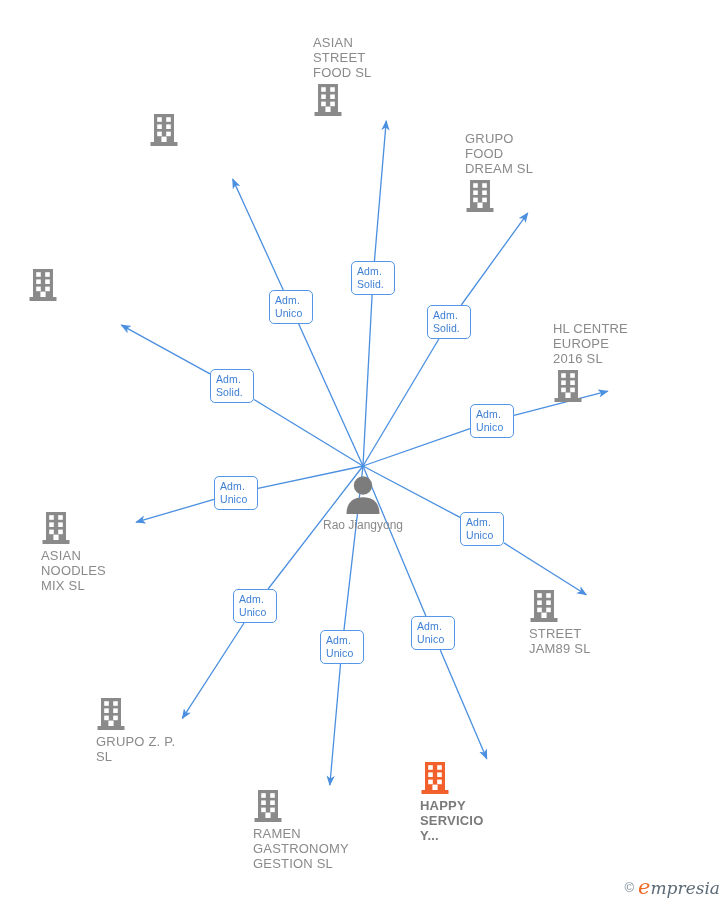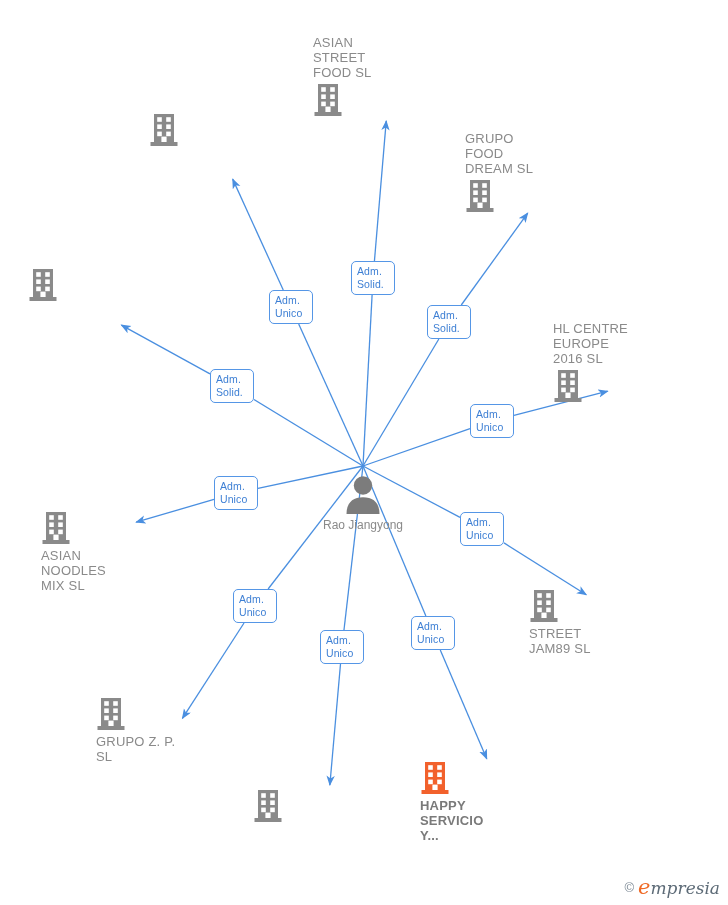--- a/index.html
+++ b/index.html
@@ -277,20 +277,23 @@
             <rect x="5" y="1" width="20" height="28" fill="#8a8a8a"></rect>
             <rect x="1.5" y="29" width="27" height="4" fill="#8a8a8a"></rect>
             <rect x="8.2" y="4.2" width="4.6" height="4.6" fill="#ffffff"></rect>
             <rect x="17.2" y="4.2" width="4.6" height="4.6" fill="#ffffff"></rect>
             <rect x="8.2" y="11.4" width="4.6" height="4.6" fill="#ffffff"></rect>
             <rect x="17.2" y="11.4" width="4.6" height="4.6" fill="#ffffff"></rect>
             <rect x="8.2" y="18.6" width="4.6" height="4.6" fill="#ffffff"></rect>
             <rect x="17.2" y="18.6" width="4.6" height="4.6" fill="#ffffff"></rect>
             <rect x="12.4" y="23.6" width="5.2" height="5.4" fill="#ffffff"></rect>
           </svg></span>
+        <span class="label">RAMEN
+GASTRONOMY
+GESTION  SL</span>
       </div>
       <div class="node label-below highlight" style="left: 495px; top: 761px;">
         <span class="glyph"><svg width="30" height="34" viewBox="0 0 30 34" xmlns="http://www.w3.org/2000/svg">
             <rect x="5" y="1" width="20" height="28" fill="#f2612c"></rect>
             <rect x="1.5" y="29" width="27" height="4" fill="#f2612c"></rect>
             <rect x="8.2" y="4.2" width="4.6" height="4.6" fill="#ffffff"></rect>
             <rect x="17.2" y="4.2" width="4.6" height="4.6" fill="#ffffff"></rect>
             <rect x="8.2" y="11.4" width="4.6" height="4.6" fill="#ffffff"></rect>
             <rect x="17.2" y="11.4" width="4.6" height="4.6" fill="#ffffff"></rect>
             <rect x="8.2" y="18.6" width="4.6" height="4.6" fill="#ffffff"></rect>

